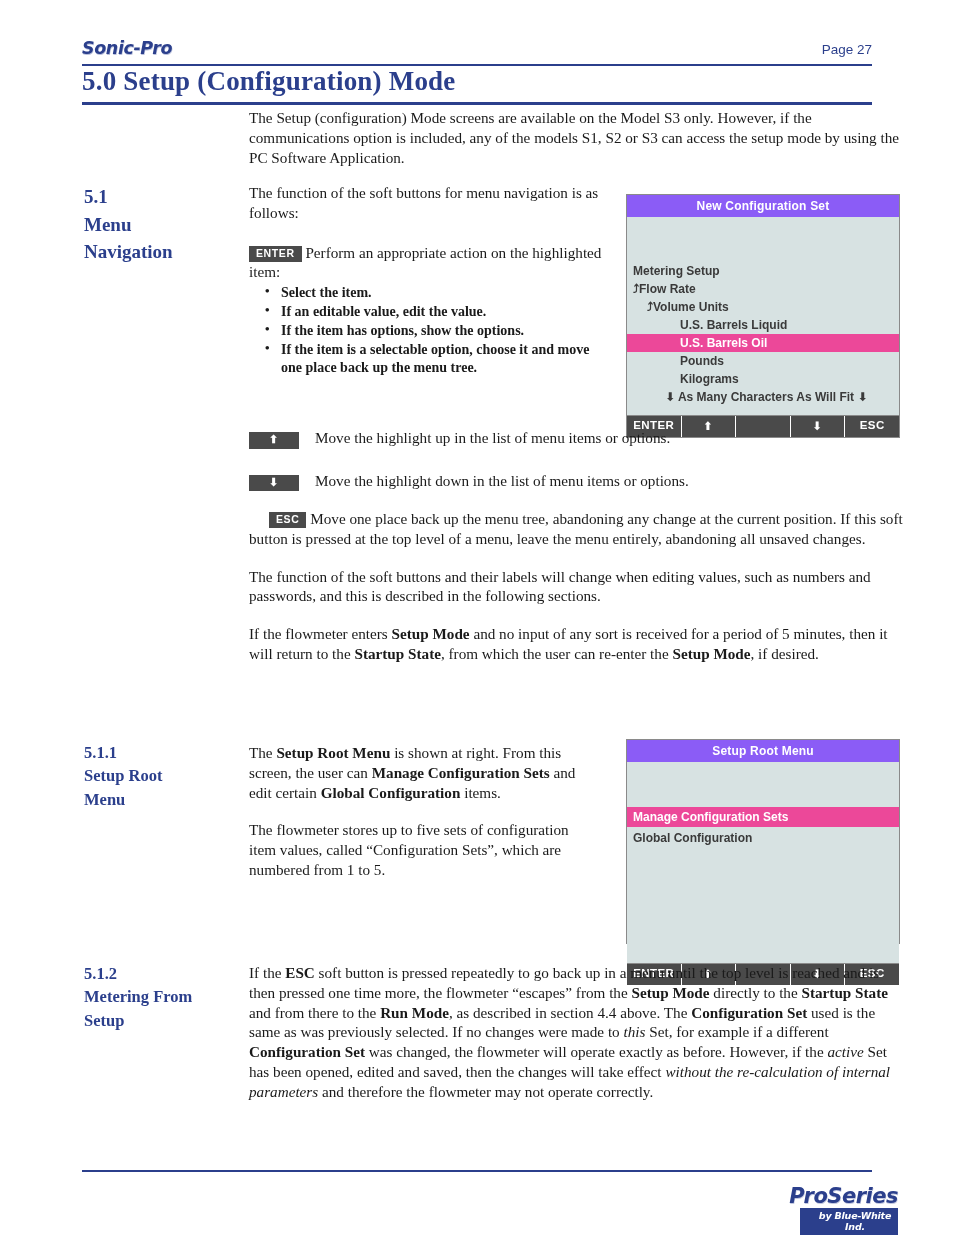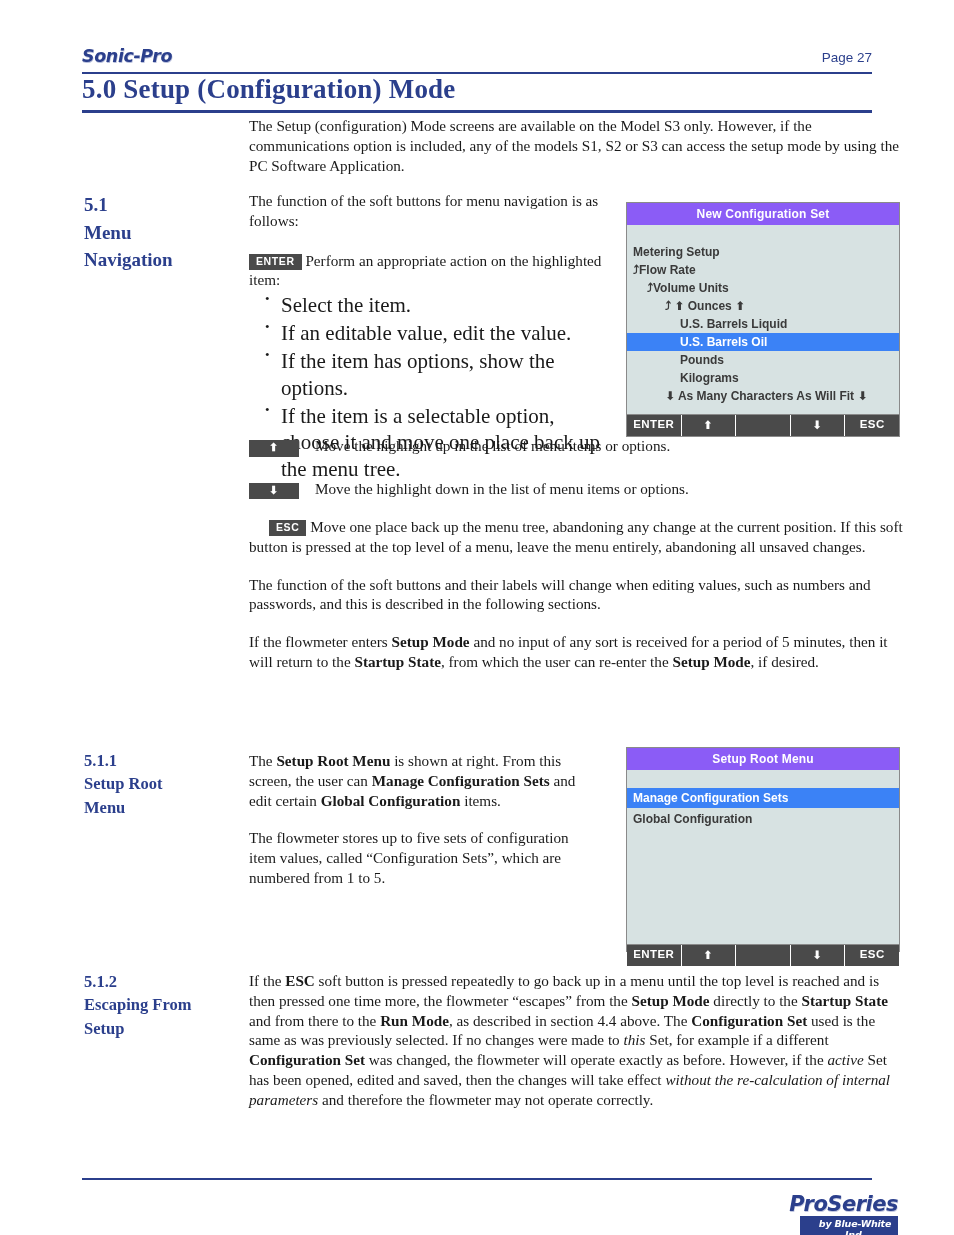--- a/index.html
+++ b/index.html
@@ -11,21 +11,21 @@
   body {
     width: 954px;
     height: 1235px;
     position: relative;
     font-family: "Liberation Serif", "DejaVu Serif", serif;
     color: #1a1a1a;
     overflow: hidden;
   }
   .page {
     position: absolute;
-    left: 0; top: 16px;
+    left: 0; top: 8px;
     width: 954px;
     height: 1096px;
   }
 
   
   .header {
     position: absolute;
     left: 82px;
     top: 28px;
     width: 790px;
@@ -149,24 +149,25 @@
     line-height: 1.3;
   }
 
   ul.bullets {
     margin: 2px 0 0 0;
     padding-left: 30px;
     list-style: none;
   }
   ul.bullets li {
     position: relative;
-    font-size: 21px;
+    font-size: 14px;
     line-height: 1.28;
     margin-bottom: 1px;
     padding-left: 2px;
+    font-weight: bold;
   }
   ul.bullets li::before {
     content: "\2022";
     position: absolute;
     left: -14px;
     top: -1px;
     font-size: 13px;
   }
 
   
@@ -183,31 +184,32 @@
     color: #ffffff;
     font-size: 12px;
     font-weight: bold;
     text-align: center;
     padding: 4px 0 4px 0;
     letter-spacing: 0.2px;
   }
   .lcd-body {
     background: #d7e2e2;
     padding: 18px 0 4px 0;
+    margin-top: 27px;
   }
   .lcd-line {
     font-size: 12px;
     font-weight: bold;
     color: #3a3a3a;
     line-height: 1.0;
     padding: 3px 0 3px 6px;
     white-space: nowrap;
   }
   .lcd-line.hl {
-    background: #3b82f6;
+    background: #ec4899;
     color: #ffffff;
   }
   .lcd-line.i1 { padding-left: 6px; }
   .lcd-line.i2 { padding-left: 20px; }
   .lcd-line.i3 { padding-left: 38px; }
   .lcd-line.i4 { padding-left: 53px; }
 
   .lcd-spacer { height: 5px; }
 
   .lcd-keys {
@@ -307,21 +309,20 @@
       <li>If the item is a selectable option, choose it and move one place back up the menu tree.</li>
     </ul>
   </div>
 
   <div class="lcd" style="left:626px; top:186px;">
     <div class="lcd-title">New Configuration Set</div>
     <div class="lcd-body">
       <div class="lcd-line i1">Metering Setup</div>
       <div class="lcd-line i1">⤴Flow Rate</div>
       <div class="lcd-line i2">⤴Volume Units</div>
-      <div class="lcd-line i3">⤴ ⬆ Ounces ⬆</div>
       <div class="lcd-line i4">U.S. Barrels Liquid</div>
       <div class="lcd-line i4 hl">U.S. Barrels Oil</div>
       <div class="lcd-line i4">Pounds</div>
       <div class="lcd-line i4">Kilograms</div>
       <div class="lcd-line i3">⬇ As Many Characters As Will Fit ⬇</div>
       <div class="lcd-spacer"></div>
     </div>
     <div class="lcd-keys">
       <div class="k">ENTER</div>
       <div class="k">⬆</div>
@@ -377,21 +378,21 @@
       <div class="k">ENTER</div>
       <div class="k">⬆</div>
       <div class="k"></div>
       <div class="k">⬇</div>
       <div class="k">ESC</div>
     </div>
   </div>
 
   <div class="col-left" style="top:954px;">
     <div class="sec-head sub">5.1.2</div>
-    <div class="sec-head sub">Escaping From</div>
+    <div class="sec-head sub">Metering From</div>
     <div class="sec-head sub">Setup</div>
   </div>
 
   <div class="col-main" style="top:955px;">
     <p class="body"><span>If the </span><b>ESC</b><span> soft button is pressed repeatedly to go back up in a menu until the top level is reached and is then pressed one time more, the flowmeter “escapes” from the </span><b>Setup Mode</b><span> directly to the </span><b>Startup State</b><span> and from there to the </span><b>Run Mode</b><span>, as described in section 4.4 above. The </span><b>Configuration Set</b><span> used is the same as was previously selected. If no changes were made to </span><i>this</i><span> Set, for example if a different </span><b>Configuration Set</b><span> was changed, the flowmeter will operate exactly as before. However, if the </span><i>active</i><span> Set has been opened, edited and saved, then the changes will take effect </span><i>without the re-calculation of internal parameters</i><span> and therefore the flowmeter may not operate correctly.</span></p>
   </div>
 
   <div class="rule-bottom"></div>
   <div class="footer-logo">
     <div class="proseries-word">ProSeries</div>

